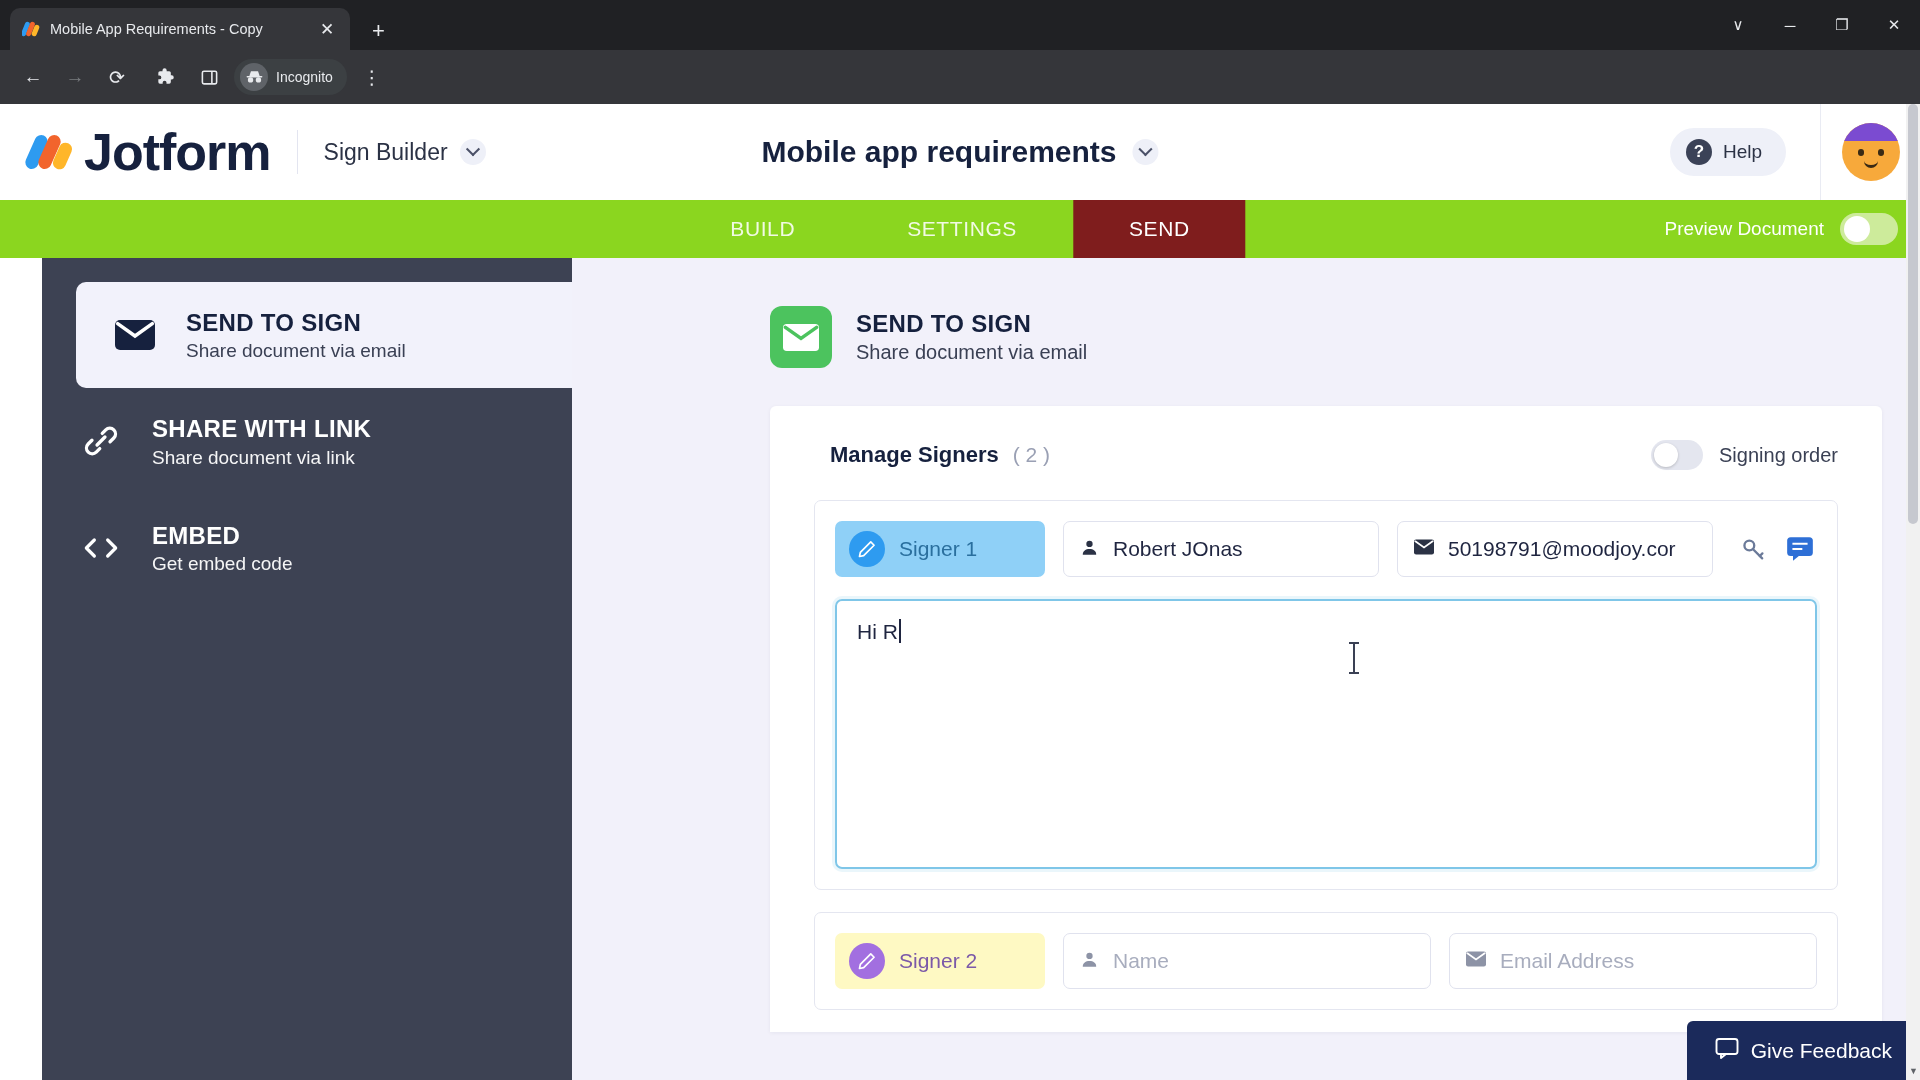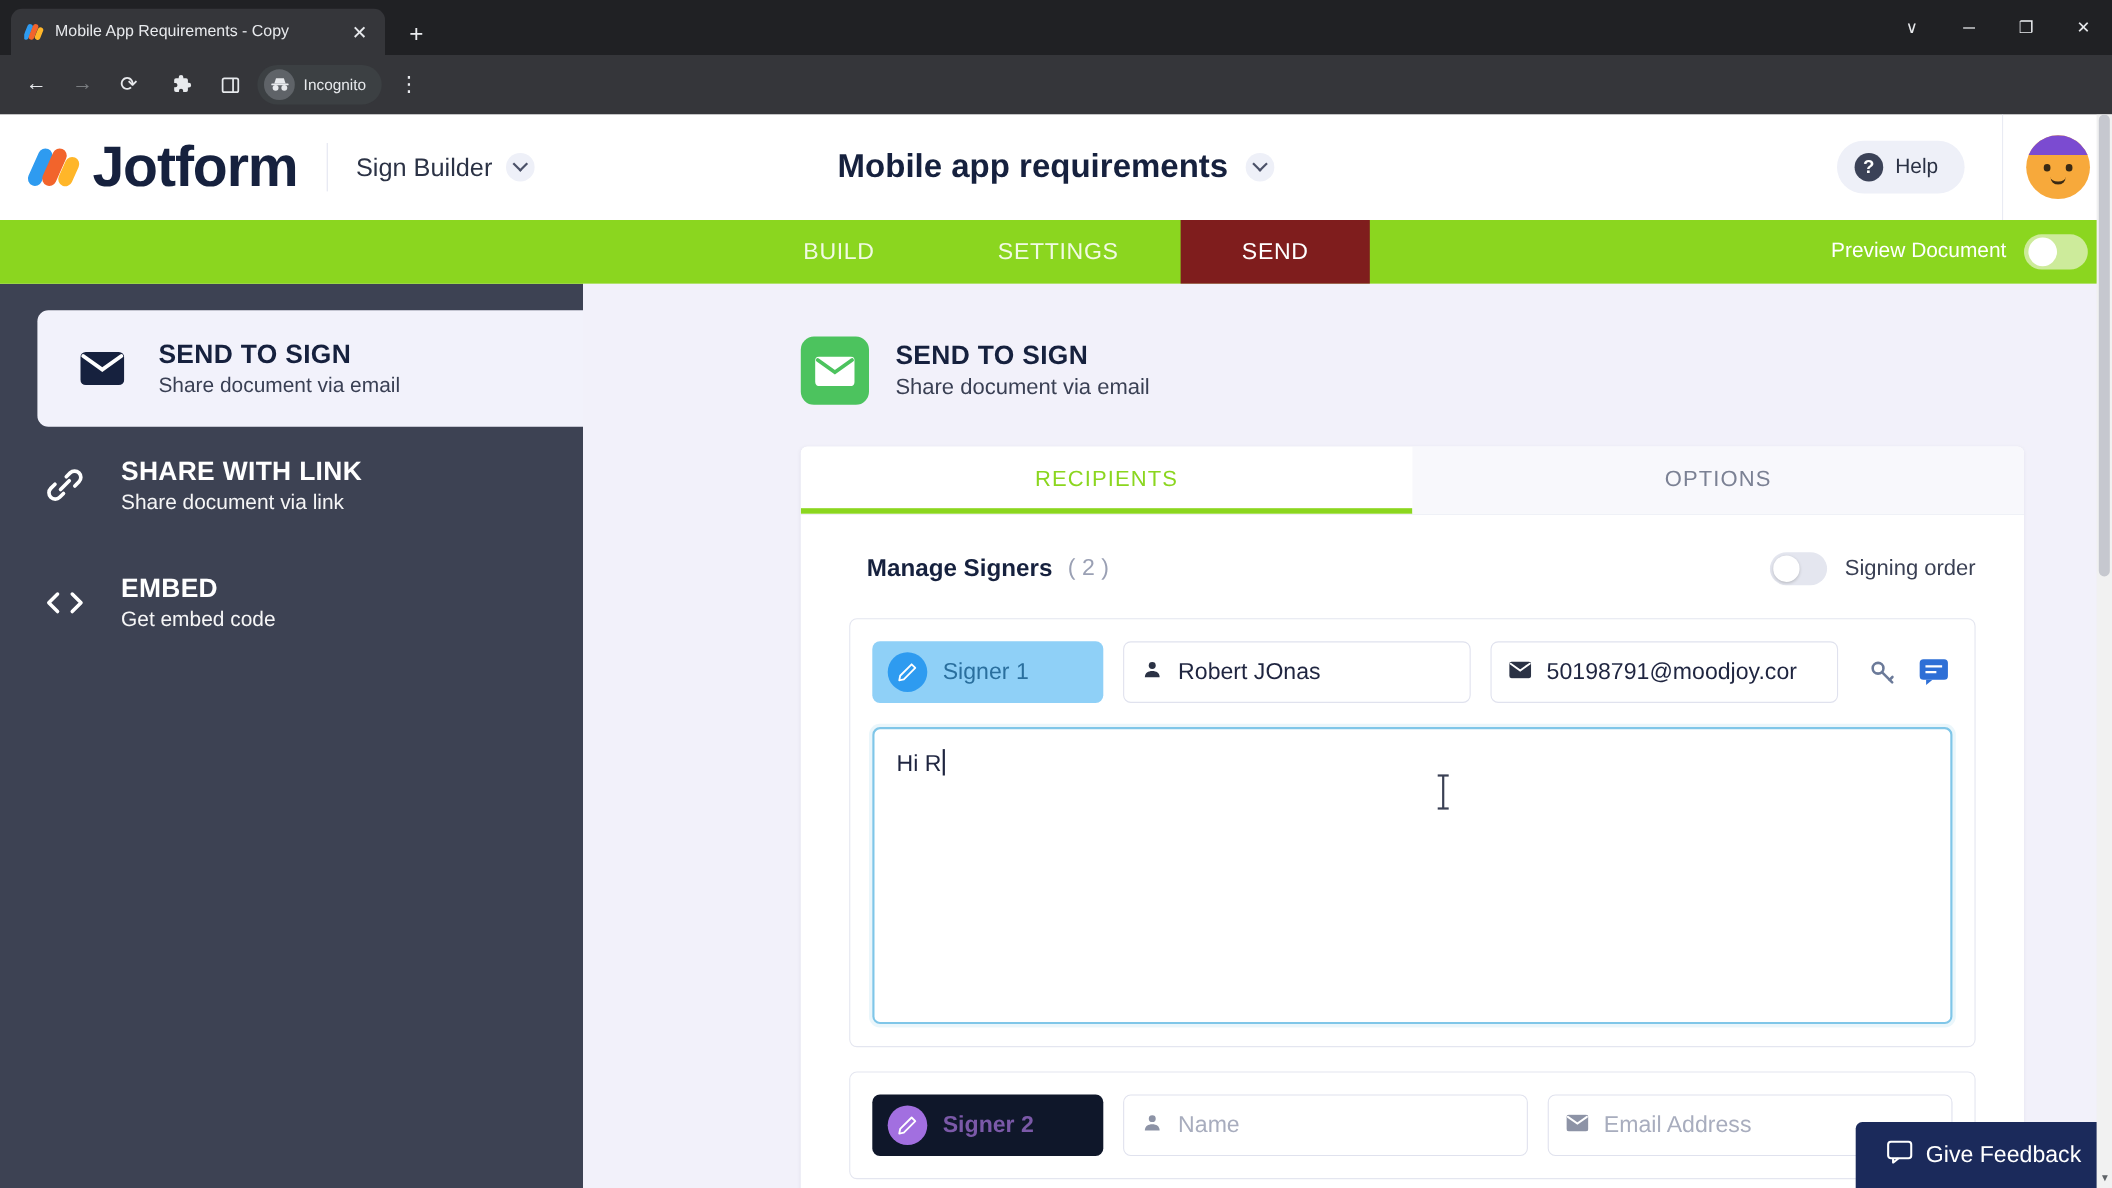--- a/index.html
+++ b/index.html
@@ -92,21 +92,21 @@
     padding: 0 56px; height:58px; display:flex; align-items:center; justify-content:center;
     font-size:21px; letter-spacing:0.6px; color: rgba(255,255,255,0.88); cursor:pointer; font-weight:500;
   }
   .gtab.active { background:#7f1d1d; color:#ffffff; }
   .preview-wrap { position:absolute; right:22px; display:flex; align-items:center; gap:16px; }
   .preview-label { font-size:19px; color:#fff; }
   .toggle { width:58px; height:32px; border-radius:16px; background:#cdeb9b; position:relative; cursor:pointer; }
   .toggle .knob { position:absolute; top:3px; left:4px; width:26px; height:26px; border-radius:50%; background:#fff; }
 
   
-  .body-row { display:flex; height:822px; }
+  .body-row { display:flex; height:822px;padding-left:42px; }
   .sidebar { width:530px; background:#3d4253; padding-top:24px; flex:none; }
   .side-item {
     display:flex; align-items:center; gap:28px; padding: 26px 0 26px 36px;
     margin-right:0; cursor:pointer; color:#fff;
   }
   .side-item.active { background:#f2f2fb; color:#16213e; border-radius:10px 0 0 10px; margin-left:34px; }
   .side-ico { width:46px; height:44px; display:flex; align-items:center; justify-content:center; flex:none; }
   .side-title { font-size:24px; font-weight:bold; letter-spacing:0.3px; line-height:1.22; }
   .side-sub { font-size:19px; opacity:0.95; margin-top:3px; }
   .side-item.active .side-sub { opacity:1; color:#3a4054; }
@@ -136,21 +136,21 @@
   .toggle-gray { width:52px; height:30px; border-radius:15px; background:#e4e6ef; position:relative; cursor:pointer; }
   .toggle-gray .knob { position:absolute; top:3px; left:3px; width:24px; height:24px; border-radius:50%; background:#fff; box-shadow:0 1px 3px rgba(0,0,0,0.2); }
 
   .signer-block { border:1px solid #e4e6f0; border-radius:7px; padding:20px; margin-bottom:22px; }
   .signer-row { display:flex; align-items:center; gap:18px; }
   .signer-badge {
     width:210px; height:56px; border-radius:7px; display:flex; align-items:center; gap:14px;
     padding-left:14px; font-size:21px; cursor:pointer; flex:none;
   }
   .badge-blue { background:#8fd0f7; color:#2a6f9e; }
-  .badge-purple { background:#0f172a; color:#7b59a8;font-weight:bold; }
+  .badge-purple { background:#fef9c3; color:#7b59a8; }
   .badge-ico { width:36px; height:36px; border-radius:50%; display:flex; align-items:center; justify-content:center; flex:none; }
   .badge-blue .badge-ico { background:#2e9bf0; }
   .badge-purple .badge-ico { background:#a26fe0; }
   .field {
     flex:1; height:56px; border:1px solid #e0e2ee; border-radius:7px; display:flex;
     align-items:center; gap:14px; padding: 0 16px; background:#fff; min-width:0; overflow:hidden;
   }
   .field-text { font-size:21px; color:#1f2540; white-space:nowrap; }
   .field-text.ph { color:#a8adbe; }
   .row-icons { display:flex; align-items:center; gap:12px; flex:none; padding-left:6px; }
@@ -344,24 +344,20 @@
                   <path d="M1.6 2.2L12 9.6 22.4 2.2" stroke="#4cc35e" stroke-width="2.3" fill="none" stroke-linecap="round"></path>
                 </svg>
             </span>
             <span>
               <span class="panel-title" style="display:block">SEND TO SIGN</span>
               <span class="panel-sub" style="display:block">Share document via email</span>
             </span>
           </div>
 
           <div class="card">
-            <div class="card-tabs">
-              <div class="ctab active">RECIPIENTS</div>
-              <div class="ctab">OPTIONS</div>
-            </div>
 
             <div class="card-body">
               <div class="signers-head">
                 <span class="signers-title">Manage Signers</span>
                 <span class="signers-count">( 2 )</span>
                 <span class="order-wrap">
                   <span class="toggle-gray">
                       <span class="knob"></span>
                     </span>
                   <span class="order-label">Signing order</span>

